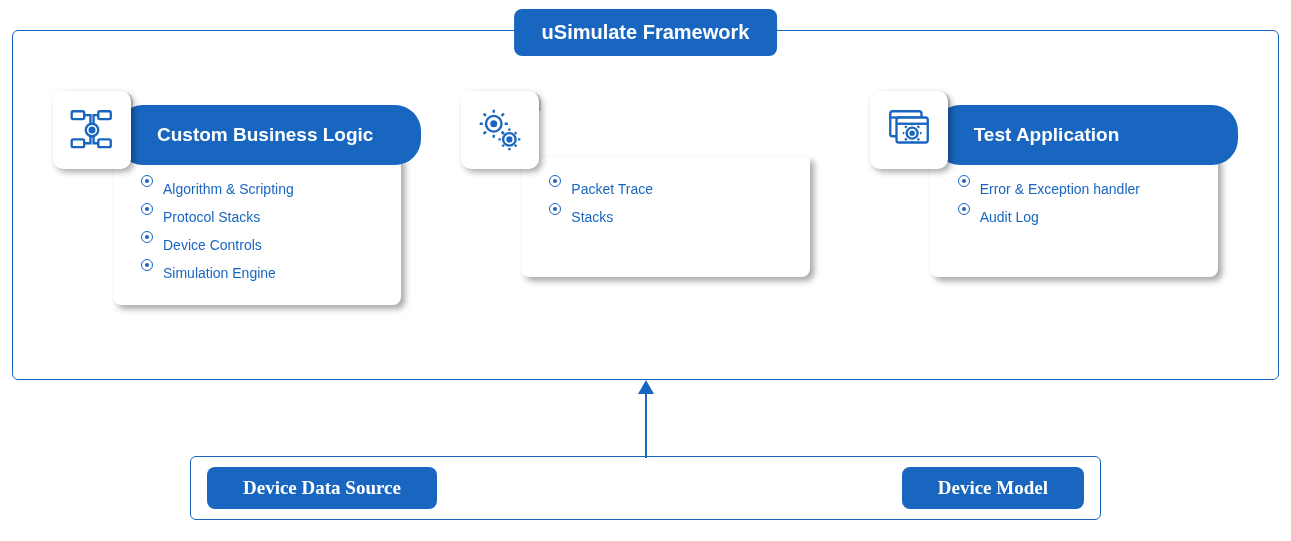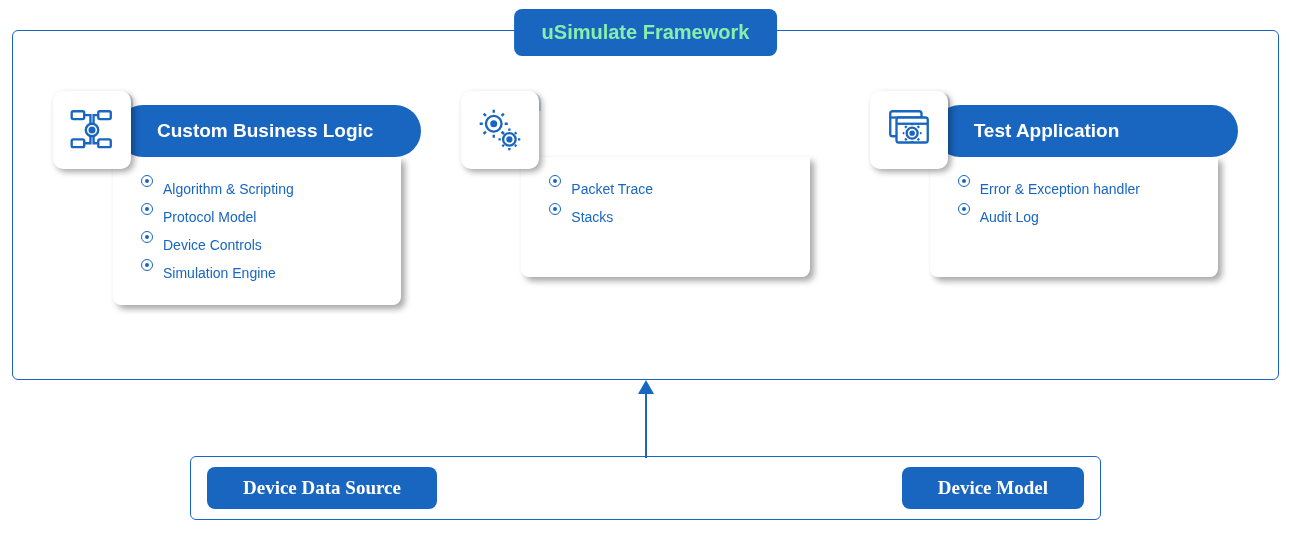--- a/index.html
+++ b/index.html
@@ -18,21 +18,21 @@
     height: 350px;
     border: 1.5px solid #1966c0;
     border-radius: 6px;
   }
   .framework-title {
     position: absolute;
     left: 50%;
     top: -22px;
     transform: translateX(-50%);
     background: #1966c0;
-    color: #86efac;
+    color: #ffffff;
     font-weight: 700;
     font-size: 20px;
     padding: 12px 28px;
     border-radius: 8px;
     white-space: nowrap;
   }
   .cards-row {
     display: flex;
     justify-content: space-between;
     padding: 60px 40px 0 40px;
@@ -56,21 +56,21 @@
     align-items: center;
     justify-content: center;
     z-index: 2;
   }
   .icon-square svg { width: 50px; height: 50px; }
   .card-pill {
     position: absolute;
     left: 64px;
     top: 14px;
     right: 0;
-    height: 52px;
+    height: 60px;
     background: #1966c0;
     color: #fff;
     font-weight: 700;
     font-size: 19px;
     border-radius: 26px;
     display: flex;
     align-items: center;
     padding-left: 40px;
     z-index: 1;
     white-space: nowrap;
@@ -201,21 +201,21 @@
         </svg>
       </div>
       <div class="card-pill">Custom Business Logic</div>
       <div class="card-body">
         <div class="card-item">
             <span class="bullet"></span>
             <span>Algorithm &amp; Scripting</span>
           </div>
         <div class="card-item">
             <span class="bullet"></span>
-            <span>Protocol Model</span>
+            <span>Protocol Stacks</span>
           </div>
         <div class="card-item">
             <span class="bullet"></span>
             <span>Device Controls</span>
           </div>
         <div class="card-item">
             <span class="bullet"></span>
             <span>Simulation Engine</span>
           </div>
       </div>

